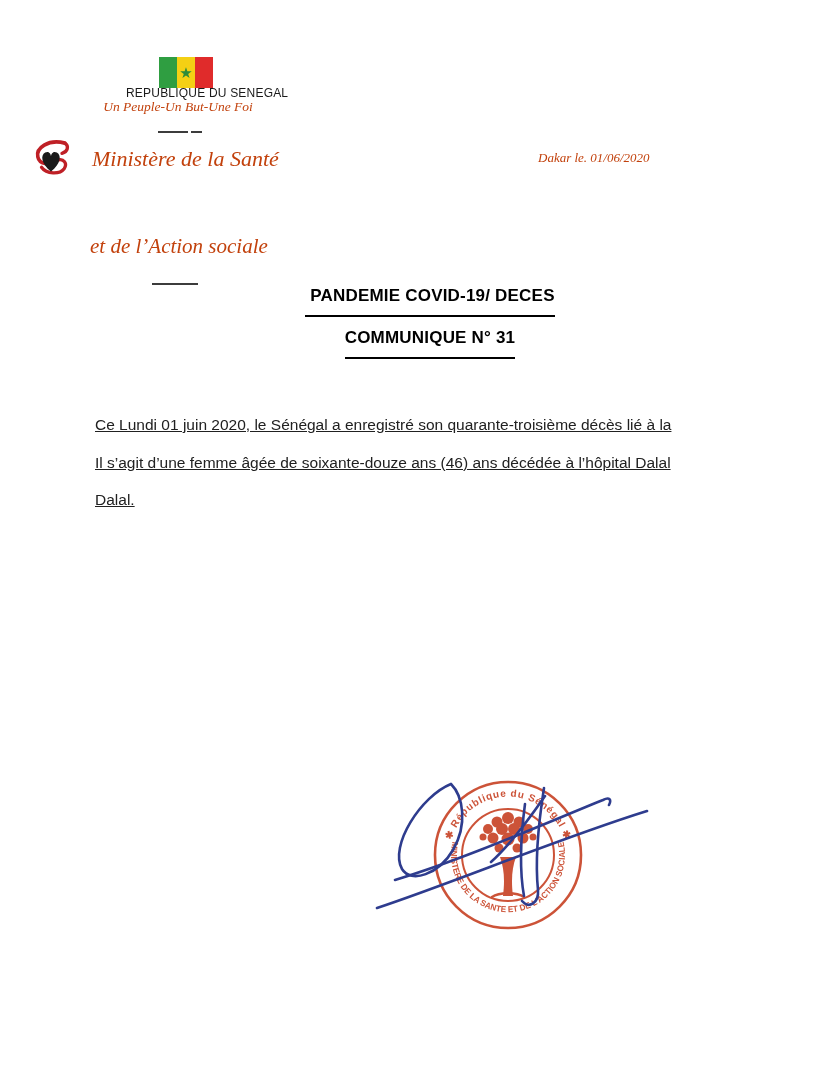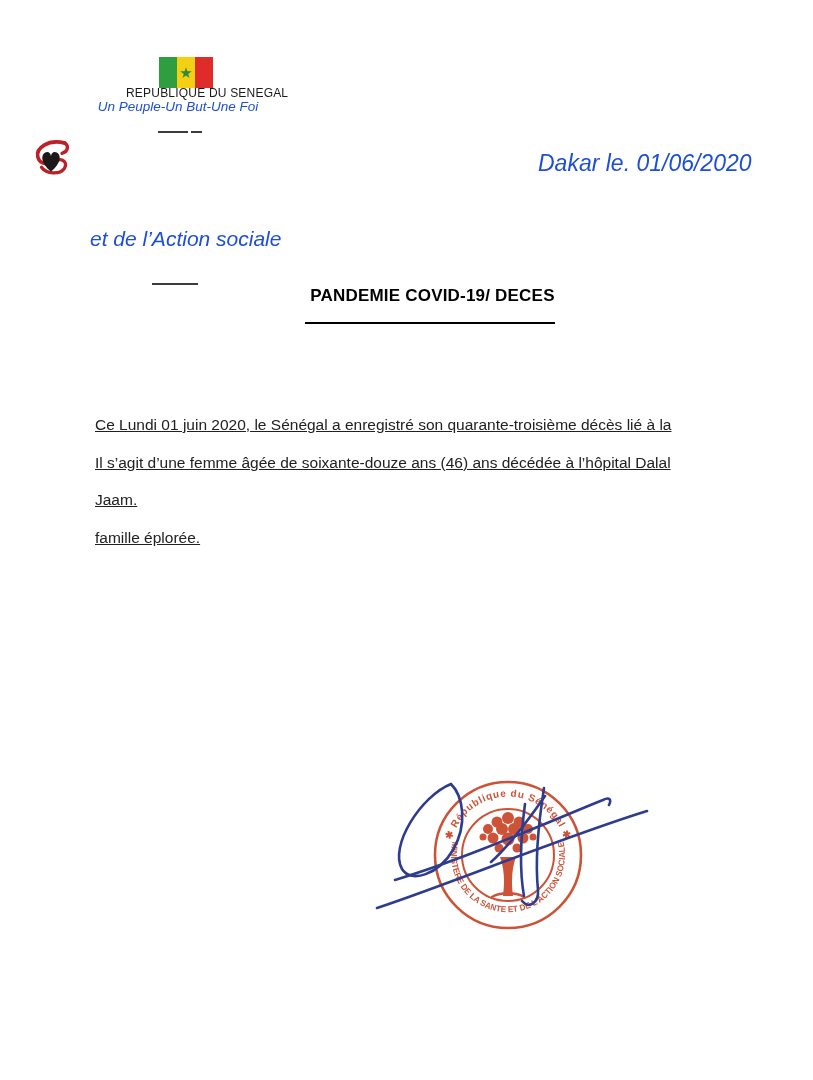--- a/index.html
+++ b/index.html
@@ -20,35 +20,35 @@
     position:absolute;left:0;top:0;width:100%;height:100%;
     display:flex;align-items:center;justify-content:center;
     font-size:15px;line-height:1;
   }
   .country{
     left:98px;top:86px;width:150px;text-align:center;
     font-size:12px;font-weight:normal;letter-spacing:.2px;color:#1a1a1a;
     white-space:nowrap;
     margin-left:28px;
   }
-  .script{font-family:Liberation Sans, sans-serif;font-style:italic;color:#1d4ed8;}
+  .script{font-family:Liberation Serif, serif;font-style:italic;color:#c2410c;}
   .motto{left:88px;top:99px;width:180px;text-align:center;font-size:13.5px;white-space:nowrap;}
   .rule{height:2px;background:#3c3c3c;}
   .rule1{left:158px;top:131px;width:44px;background:linear-gradient(90deg,#3c3c3c 0 30px,#ffffff 30px 33px,#3c3c3c 33px 44px);}
   .rule2{left:152px;top:283px;width:46px;}
   .ministry-logo{left:30px;top:138px;width:42px;height:38px;}
   .ministere1{left:92px;top:146px;font-size:22px;white-space:nowrap;}
-  .dakar{left:538px;top:150px;font-size:23px;white-space:nowrap;}
-  .ministere2{left:90px;top:227px;font-size:21px;white-space:nowrap;}
+  .dakar{left:538px;top:150px;font-size:13px;white-space:nowrap;}
+  .ministere2{left:90px;top:234px;font-size:21px;white-space:nowrap;}
 
   
   .title-row{left:47px;width:766px;text-align:center;font-weight:bold;font-size:17px;color:#000;}
   .title-row .u{
     display:inline-block;white-space:pre;
-    border-bottom:2px solid #000;padding-bottom:16px;letter-spacing:.2px;
+    border-bottom:2px solid #000;padding-bottom:9px;letter-spacing:.2px;
   }
   .title1{top:286px;}
   .title2{top:328px;}
 
   
   .bodytext{left:95px;top:406px;width:640px;font-size:15.5px;color:#212121;}
   .bodytext .line{height:37.5px;line-height:37.5px;white-space:nowrap;text-decoration:underline;}
 
   
   .stampwrap{left:375px;top:762px;width:290px;height:185px;}
@@ -71,33 +71,36 @@
 
   <svg class="abs ministry-logo" viewBox="0 0 52 52">
     <g fill="none" stroke="#bf2026" stroke-linecap="round">
       <path d="M 45,7 C 22,1 5,14 8,26 C 10,36 24,38 31,31" stroke-width="5"></path>
       <path d="M 45,7 C 51,11 49,19 41,21" stroke-width="4.5"></path>
       <path d="M 13,40 C 20,50 38,50 44,42 C 49,35 43,28 36,30" stroke-width="4.5"></path>
     </g>
     <path d="M 26,46 C 13,36 11,24 18,20 C 23,17 26,22 26,25 C 26,22 29,17 34,20 C 41,24 39,36 26,46 Z" fill="#1a1a1a"></path>
   </svg>
 
+  <div class="abs ministere1 script">Ministère de la Santé</div>
   <div class="abs dakar script">Dakar le. 01/06/2020</div>
   <div class="abs ministere2 script">et de l’Action sociale</div>
   <div class="abs rule rule2"></div>
 
   <div class="abs title-row title1">
     <span class="u"> PANDEMIE COVID-19/ DECES</span>
   </div>
+  <div class="abs title-row title2">
+    <span class="u">COMMUNIQUE N° 31</span>
+  </div>
 
   <div class="abs bodytext">
     <div class="line">Ce Lundi 01 juin 2020, le Sénégal a enregistré son quarante-troisième décès lié à la</div>
     <div class="line">Il s’agit d’une femme âgée de soixante-douze ans (46) ans décédée à l’hôpital Dalal</div>
-    <div class="line">Jaam.</div>
-    <div class="line">famille éplorée.</div>
+    <div class="line">Dalal.</div>
   </div>
 
   <svg class="abs stampwrap" viewBox="0 0 290 185">
     <defs>
       <path id="arcTop" d="M 78,113 A 58.5,58.5 0 1 1 188,113" fill="none"></path>
       <path id="arcBottom" d="M 79,75 A 57,57 0 1 0 187,75" fill="none"></path>
     </defs>
 
     <g opacity="0.93">
       <circle cx="133" cy="93" r="73" fill="none" stroke="#c9472a" stroke-width="2.6"></circle>

